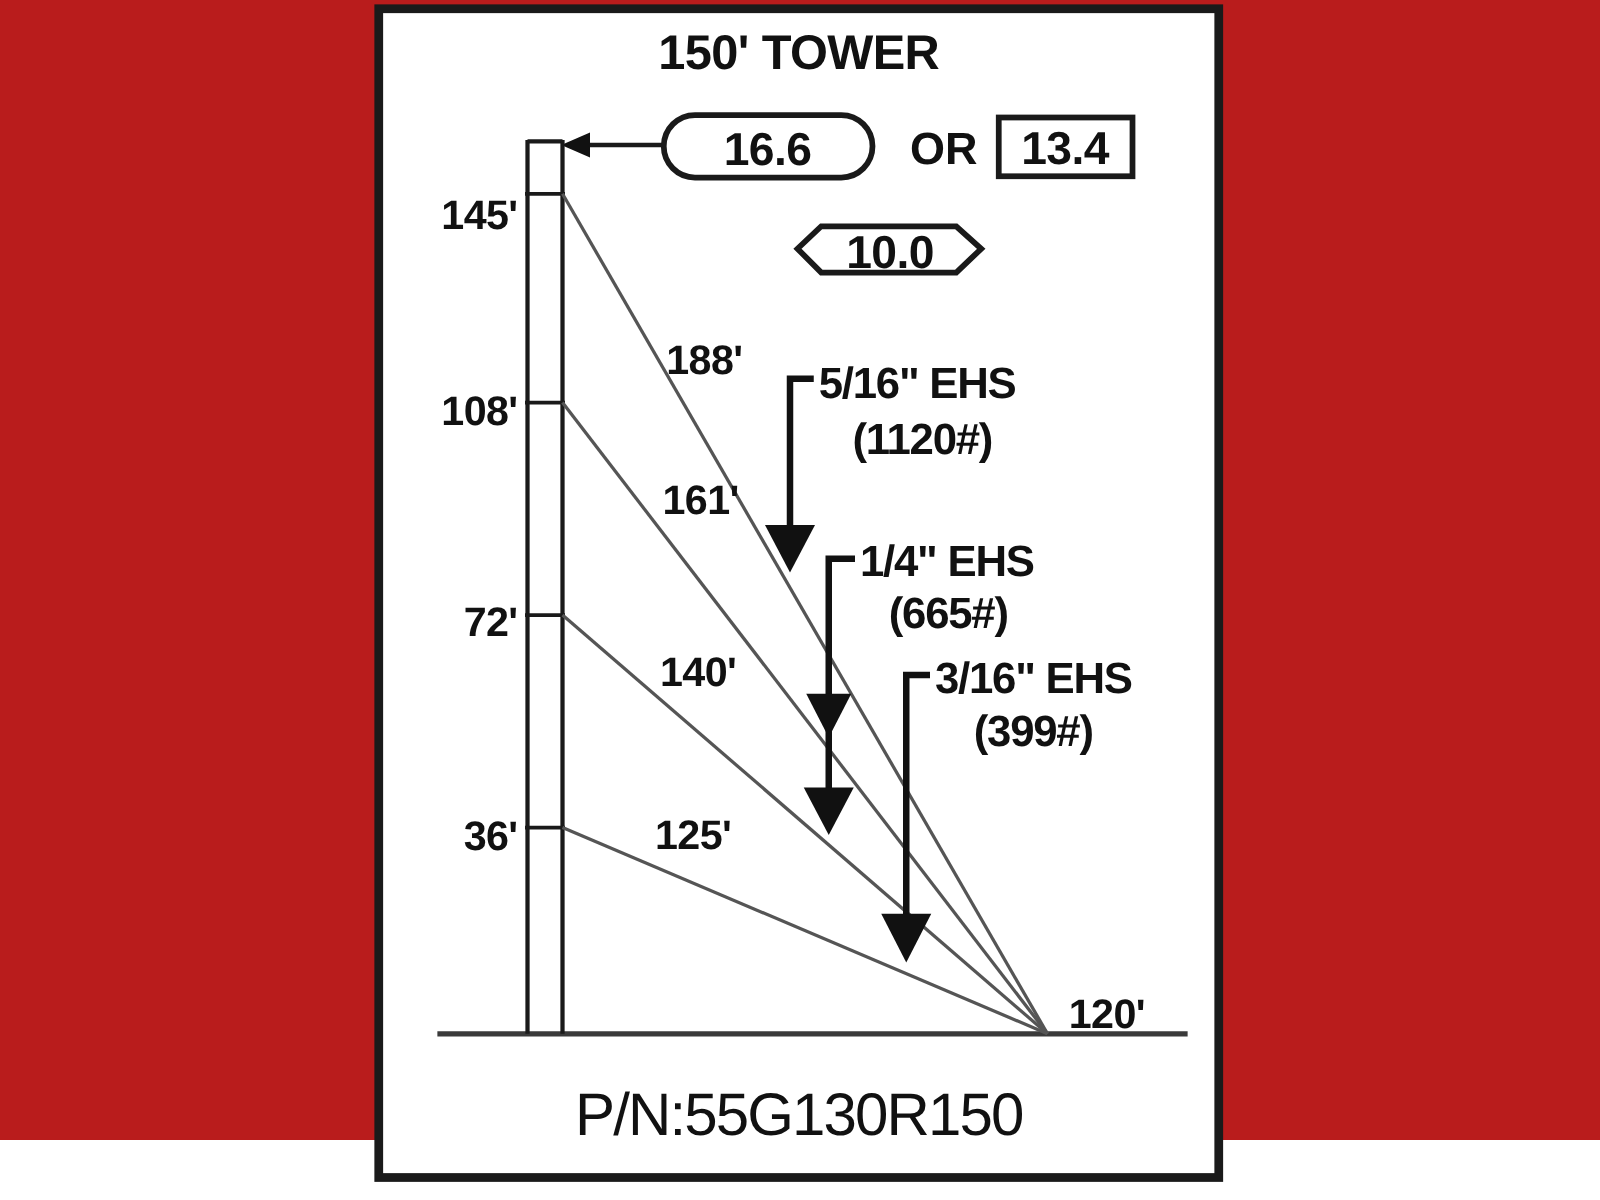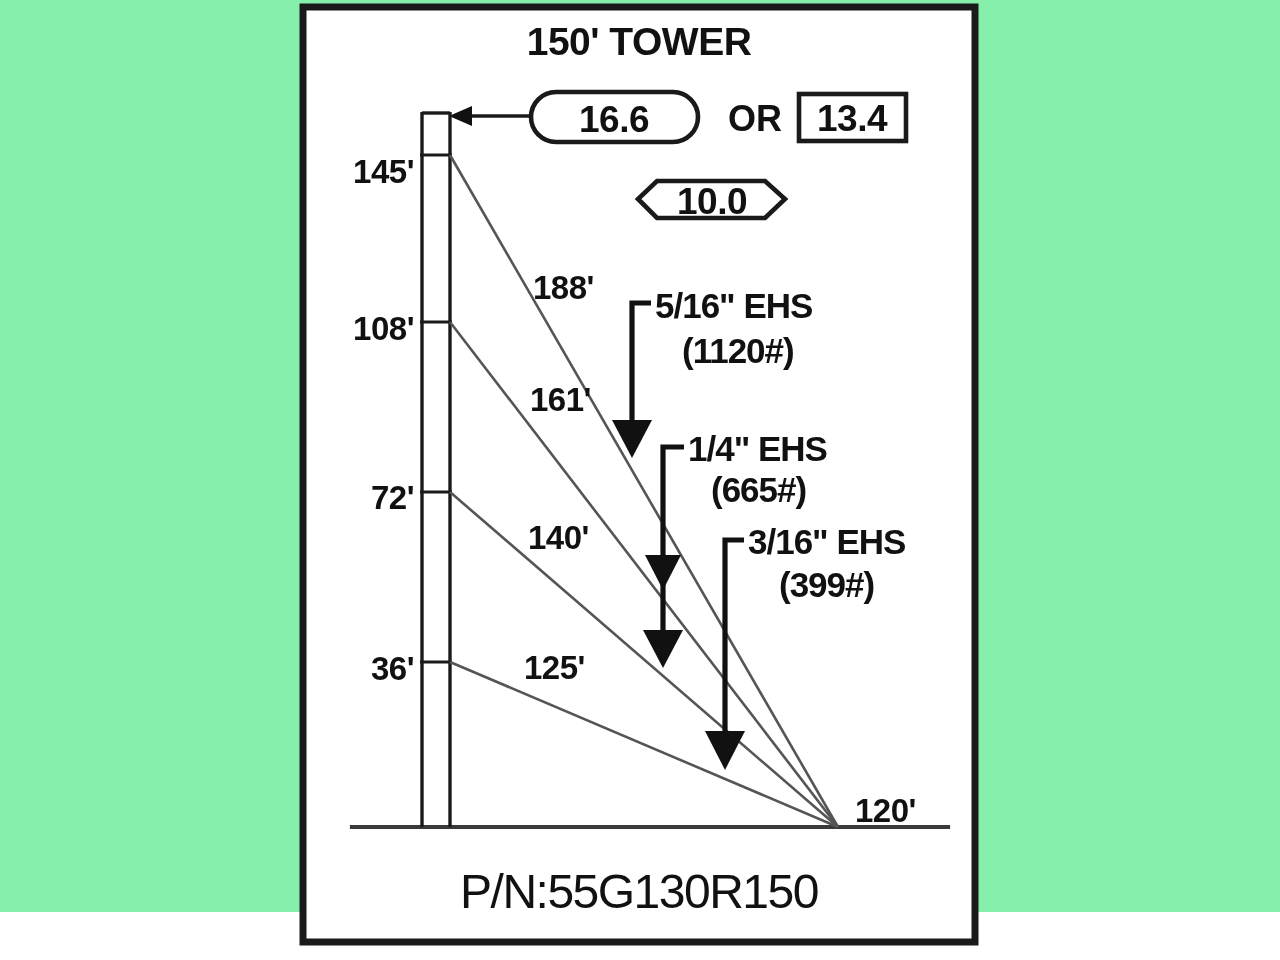--- a/index.html
+++ b/index.html
@@ -10,21 +10,21 @@
     height: 960px;
     overflow: hidden;
   }
   body {
     font-family: "Liberation Sans", sans-serif;
   }
   #stage {
     position: relative;
     width: 1280px;
     height: 912px;
-    background: #86efac;
+    background: #b91c1c;
   }
   svg#diagram {
     position: absolute;
     left: 0;
     top: 0;
     width: 1280px;
     height: 960px;
     display: block;
   }
   .frame-rect {

